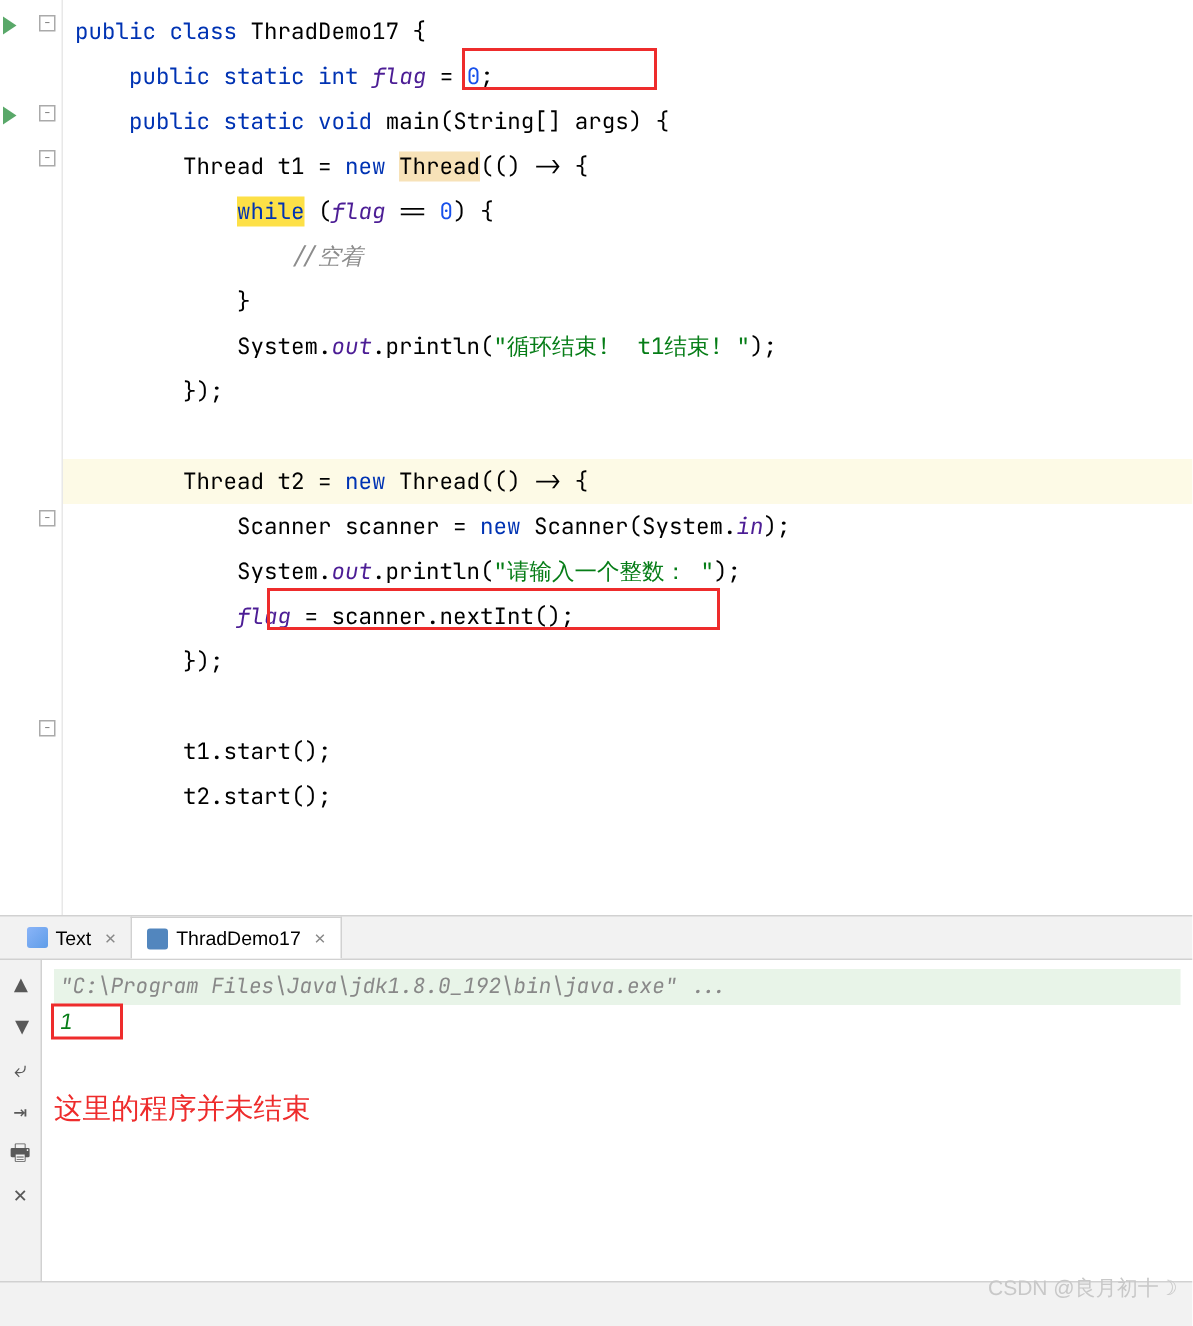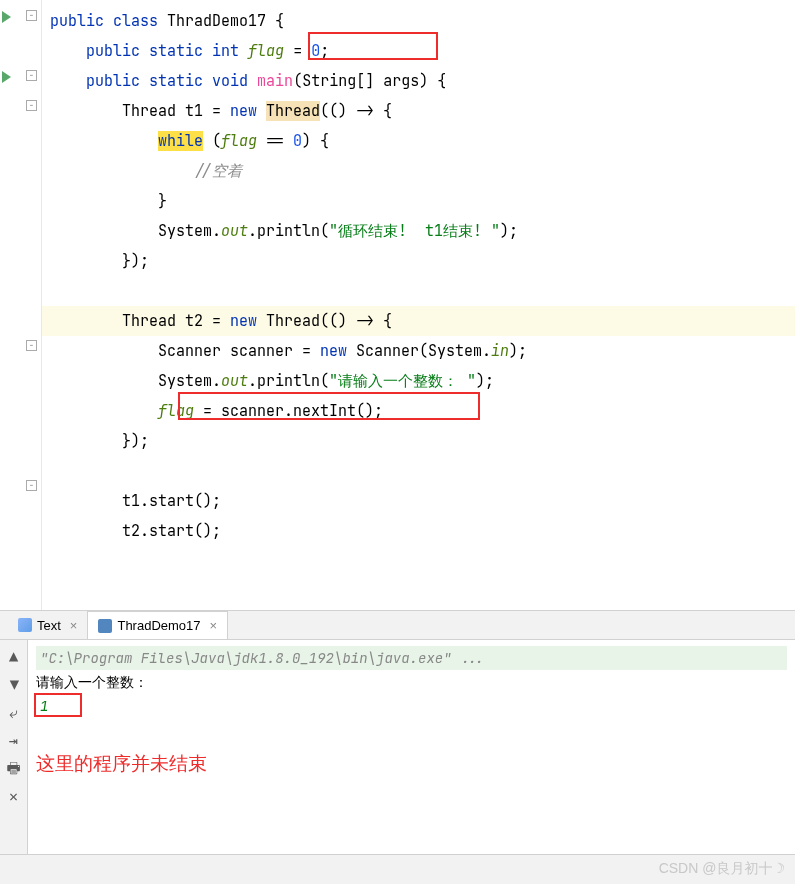--- a/index.html
+++ b/index.html
@@ -49,25 +49,25 @@
       line-height: 30px;
       position: relative;
     }
     .code-line {
       white-space: pre;
       padding-left: 8px;
       height: 30px;
     }
     .kw { color: #0033b3; }
     .type { color: #000000; }
-    .method { color: #ec4899; }
+    .method { color: #000000; }
     .str { color: #067d17; }
     .num { color: #1750eb; }
     .comment { color: #8c8c8c; font-style: italic; }
-    .static-field { color: #4d7c0f; font-style: italic; }
+    .static-field { color: #4c1d95; font-style: italic; }
     .hl-thread { background: #f7e2b8; }
     .hl-while { background: #fde047; }
     .red-box {
       border: 2px solid #ee2c2c;
       position: absolute;
       pointer-events: none;
     }
     .cream-bg {
       background: #fdfae6;
     }
@@ -165,21 +165,21 @@
       font-family: -apple-system, "Segoe UI", sans-serif;
       margin-top: 32px;
     }
     .footer {
       height: 30px;
       background: #f2f2f2;
       border-top: 1px solid #d1d1d1;
     }
     .watermark {
       position: absolute;
-      bottom: 6px;
+      bottom: 16px;
       right: 10px;
       color: #c8c8c8;
       font-size: 14px;
       font-family: sans-serif;
     }
     .up-arrow { transform: rotate(-90deg); }
     .down-arrow { transform: rotate(90deg); }
   </style>
 </head>
 <body>
@@ -236,21 +236,20 @@
   <div class="console-gutter">
     <div class="console-btn up-arrow">▶</div>
     <div class="console-btn down-arrow">▶</div>
     <div class="console-btn">⤶</div>
     <div class="console-btn">⇥</div>
     <div class="console-btn">🖶</div>
     <div class="console-btn">✕</div>
   </div>
   <div class="console-content">
     <div class="console-line1">"C:\Program Files\Java\jdk1.8.0_192\bin\java.exe" ...</div>
-    <div class="console-line2">请输入一个整数：</div>
     <div style="position:relative;height:26px">
       <span class="console-input">1</span>
       <div class="red-box" style="top:-1px;left:-2px;width:48px;height:24px"></div>
     </div>
     <div class="red-annotation">这里的程序并未结束</div>
   </div>
 </div>
 
 <div class="footer"></div>
 

